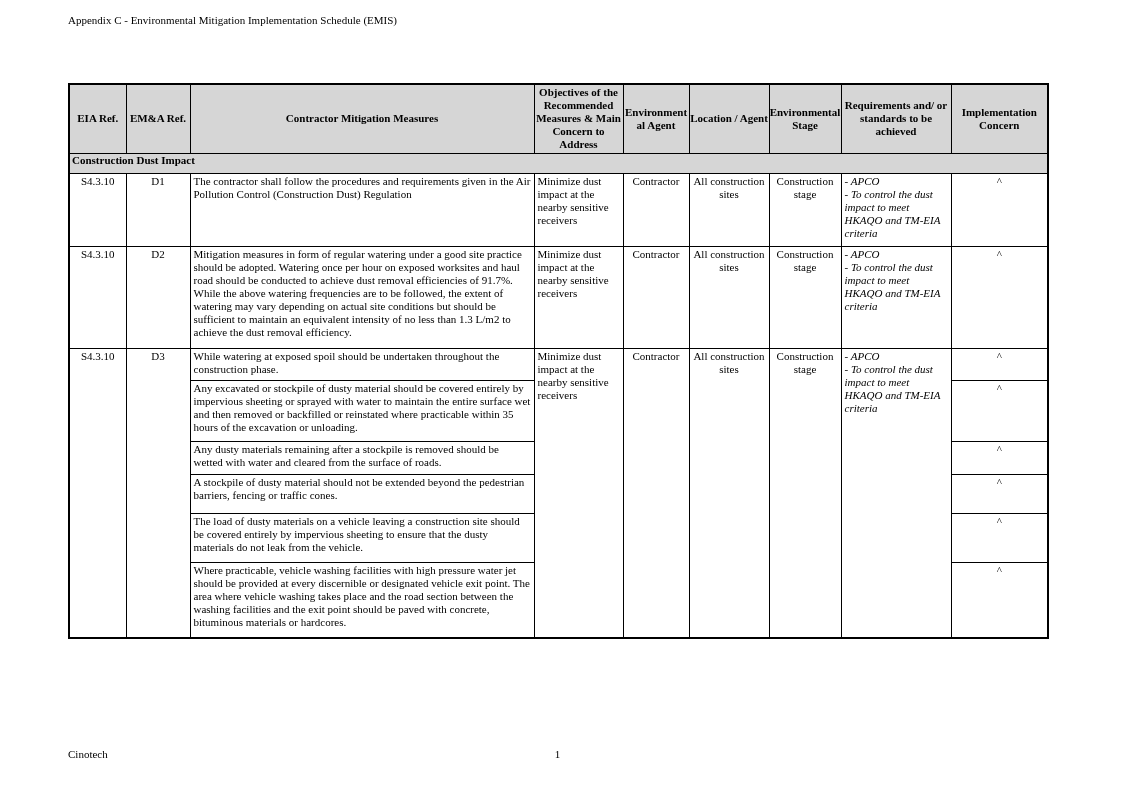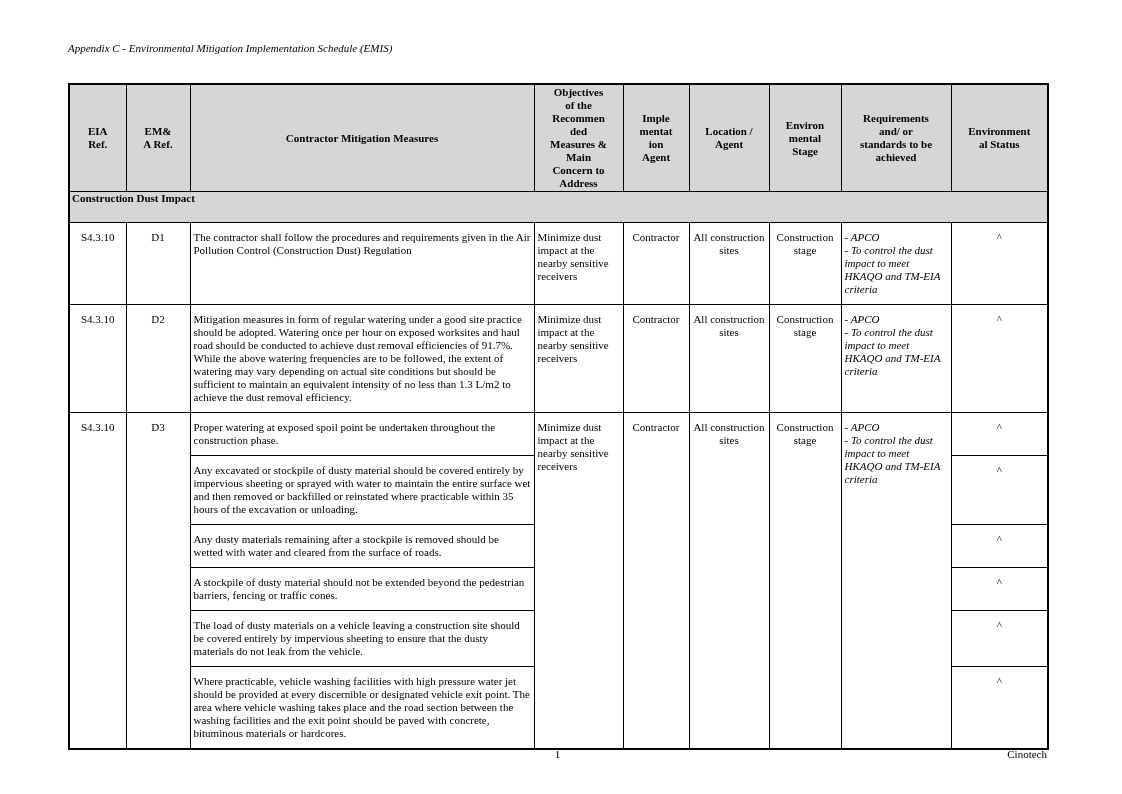--- a/index.html
+++ b/index.html
@@ -2,55 +2,55 @@
 <html><head>
 <meta charset="utf-8">
 <style>
   * { margin: 0; padding: 0; box-sizing: border-box; }
   html, body { background: #ffffff; }
   body {
     width: 1122px; height: 794px; position: relative;
     font-family: "Liberation Serif", serif; color: #000000;
   }
   .page-title {
-    position: absolute; left: 68px; top: 42px;
-    font-size: 11px; font-weight: normal; font-style: italic;
+    position: absolute; left: 68px; top: 14px;
+    font-size: 11px; font-weight: normal;
   }
   .emis-table {
     position: absolute; left: 68px; top: 83px;
     width: 979px; border-collapse: collapse; table-layout: fixed;
     border: 2px solid #000000;
   }
   .emis-table th, .emis-table td {
     border: 1px solid #000000;
     font-size: 11px; line-height: 13px;
-    padding: 8px 3px; vertical-align: top;
+    padding: 1px 3px; vertical-align: top;
     overflow: hidden;
   }
   .emis-table th {
     background: #d6d6d6; font-weight: bold;
     text-align: center; vertical-align: middle;
     overflow-wrap: break-word; word-break: break-word;
-    padding: 1px 15px;
+    padding: 1px 0;
   }
   .section-row td {
     background: #d6d6d6; font-weight: bold;
     text-align: left; padding: 0 2px; line-height: 12px;
   }
   .cell-center { text-align: center; }
   .cell-left { text-align: left; }
   .cell-pre { white-space: pre-line; font-style: italic; }
   .status-cell { text-align: center; }
   .footer-page {
     position: absolute; left: 68px; top: 748px; width: 979px;
     text-align: center; font-size: 11px;
   }
   .footer-right {
     position: absolute; left: 68px; top: 748px; width: 979px;
-    text-align: right; font-size: 11px;
+    font-size: 11px;
   }
 </style>
 </head>
 <body>
 
 <div class="page-title">Appendix C - Environmental Mitigation Implementation Schedule (EMIS)</div>
 
 <table class="emis-table">
   <colgroup>
     <col style="width:57px">
@@ -62,28 +62,28 @@
     <col style="width:72px">
     <col style="width:110px">
     <col style="width:97px">
   </colgroup>
   <tbody>
     <tr style="height:69px">
       <th>EIA Ref.</th>
       <th>EM&amp;A Ref.</th>
       <th>Contractor Mitigation Measures</th>
       <th>Objectives of the Recommended Measures &amp; Main Concern to Address</th>
-      <th>Implementation Agent</th>
+      <th>Environmental Agent</th>
       <th>Location / Agent</th>
       <th>Environmental Stage</th>
       <th>Requirements and/ or standards to be achieved</th>
-      <th>Environmental Status</th>
+      <th>Implementation Concern</th>
     </tr>
 
-    <tr class="section-row" style="height:31px">
+    <tr class="section-row" style="height:20px">
       <td colspan="9">Construction Dust Impact</td>
     </tr>
 
     <tr style="height:73px">
       <td class="cell-center">S4.3.10</td>
       <td class="cell-center">D1</td>
       <td class="cell-left">The contractor shall follow the procedures and requirements given in the Air Pollution Control (Construction Dust) Regulation</td>
       <td class="cell-left">Minimize dust impact at the nearby sensitive receivers</td>
       <td class="cell-center">Contractor</td>
       <td class="cell-center">All construction sites</td>
@@ -102,21 +102,21 @@
       <td class="cell-center">All construction sites</td>
       <td class="cell-center">Construction stage</td>
       <td class="cell-left cell-pre">- APCO
 - To control the dust impact to meet HKAQO and TM-EIA criteria</td>
       <td class="status-cell">^</td>
     </tr>
 
     <tr style="height:32px">
       <td class="cell-center" rowspan="6">S4.3.10</td>
       <td class="cell-center" rowspan="6">D3</td>
-      <td class="cell-left">Proper watering at exposed spoil point be undertaken throughout the construction phase.</td>
+      <td class="cell-left">While watering at exposed spoil should be undertaken throughout the construction phase.</td>
       <td class="cell-left" rowspan="6">Minimize dust impact at the nearby sensitive receivers</td>
       <td class="cell-center" rowspan="6">Contractor</td>
       <td class="cell-center" rowspan="6">All construction sites</td>
       <td class="cell-center" rowspan="6">Construction stage</td>
       <td class="cell-left cell-pre" rowspan="6">- APCO
 - To control the dust impact to meet HKAQO and TM-EIA criteria</td>
       <td class="status-cell">^</td>
     </tr>
     <tr style="height:61px">
       <td class="cell-left">Any excavated or stockpile of dusty material should be covered entirely by impervious sheeting or sprayed with water to maintain the entire surface wet and then removed or backfilled or reinstated where practicable within 35 hours of the excavation or unloading.</td>

